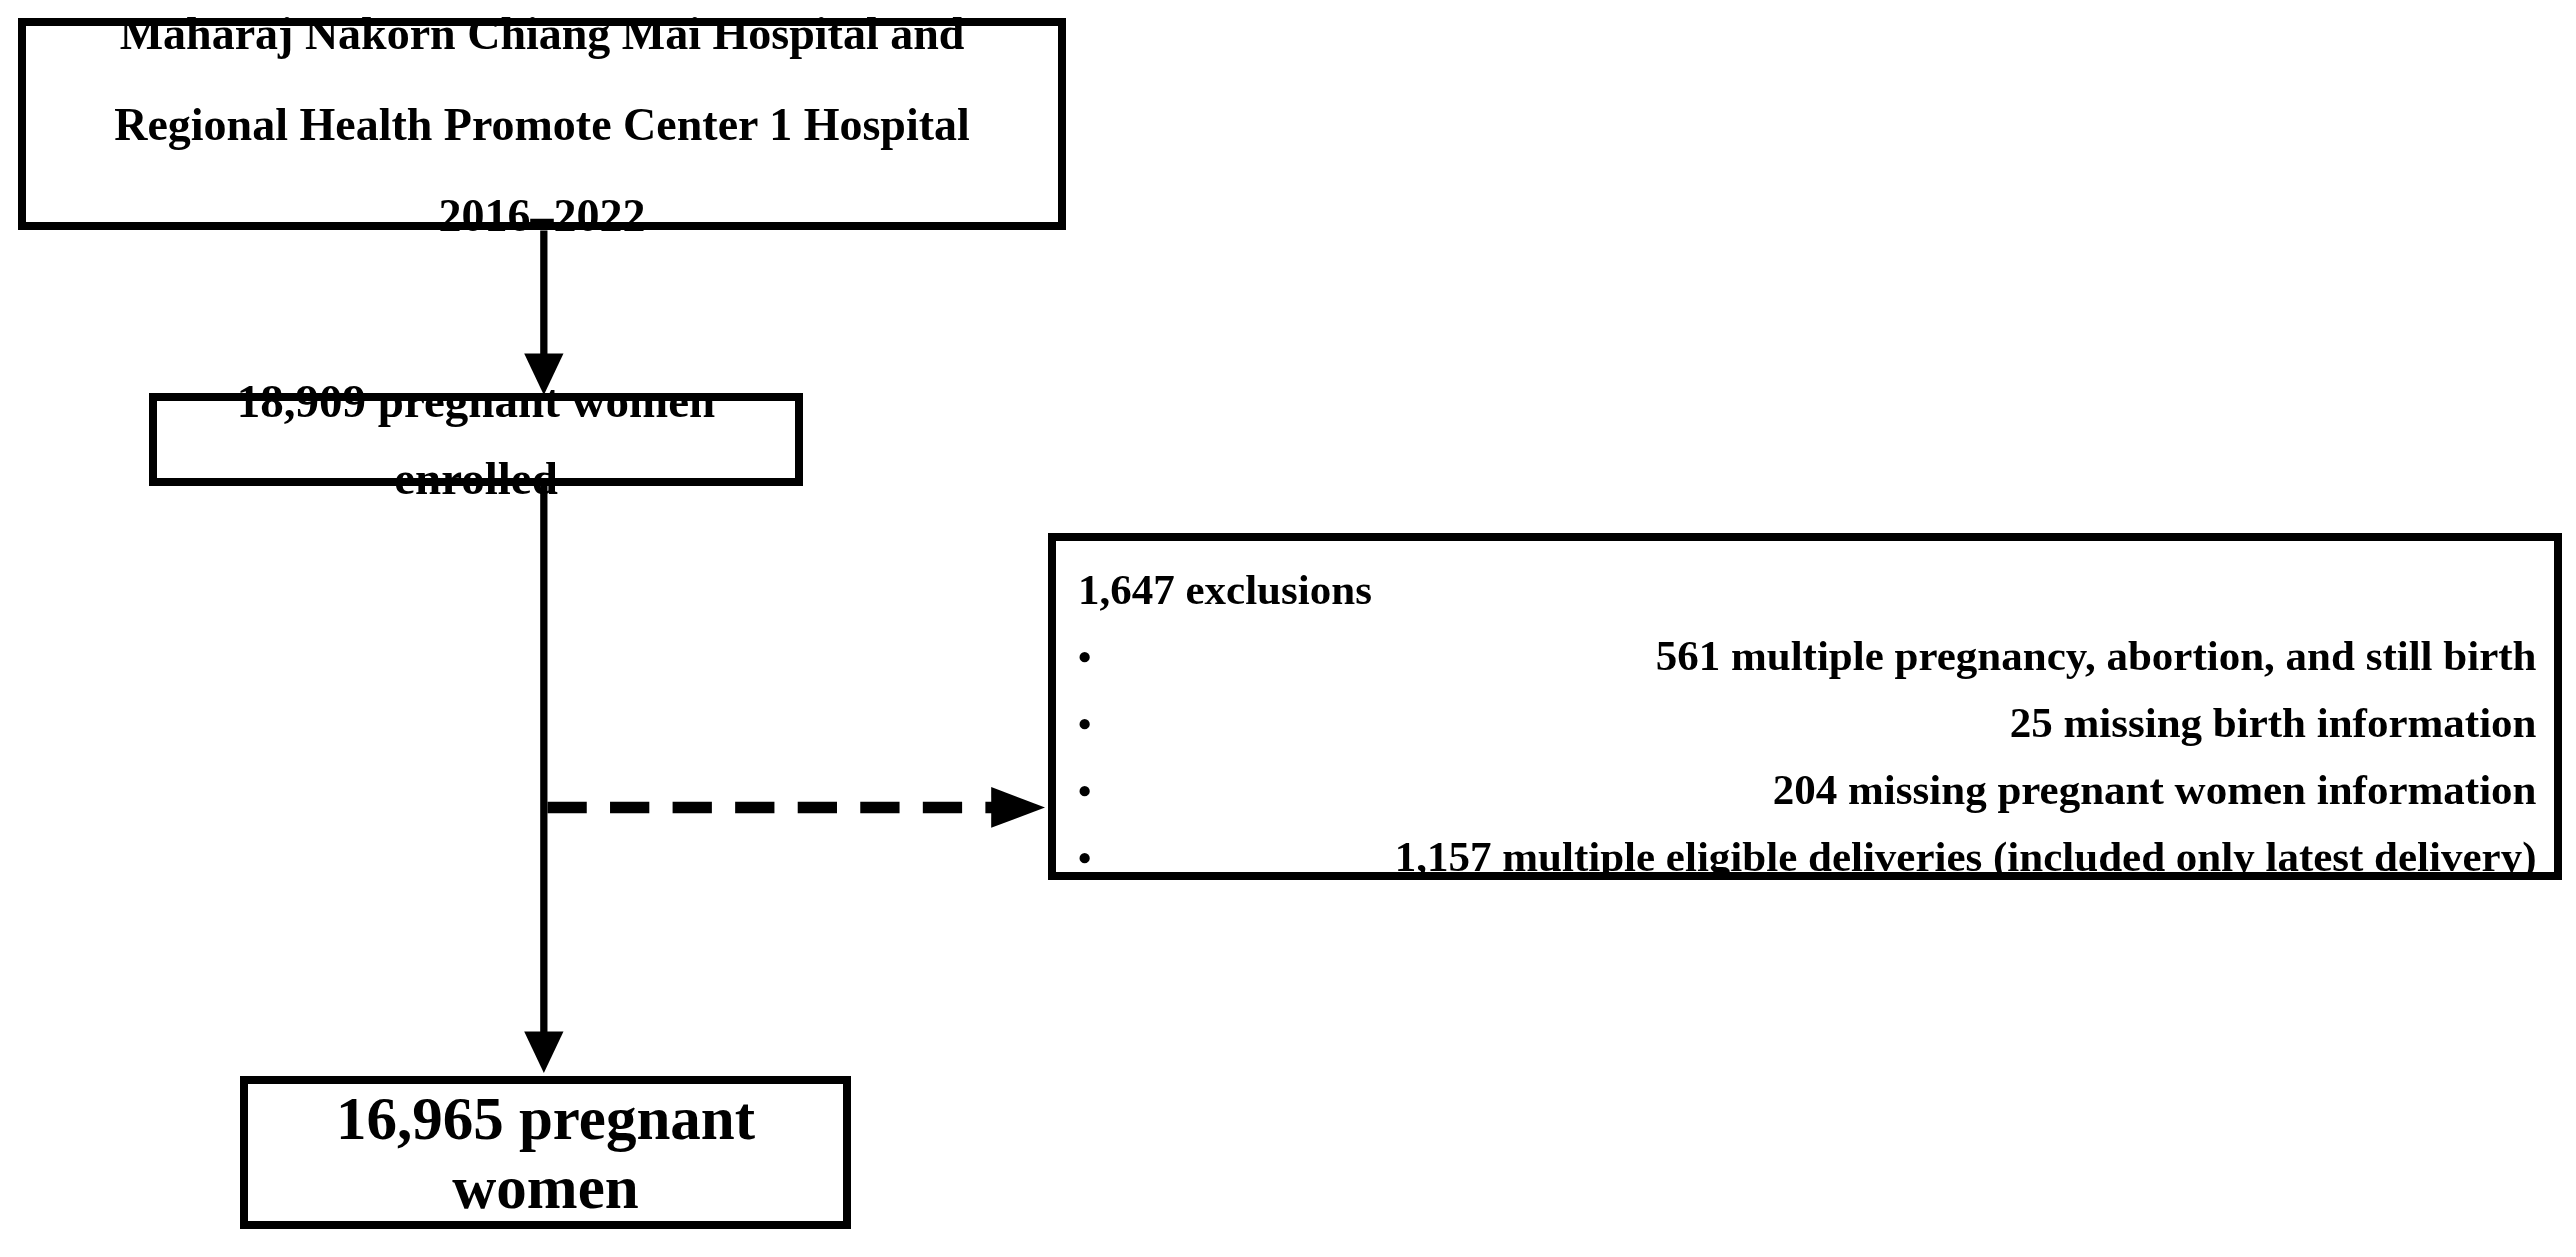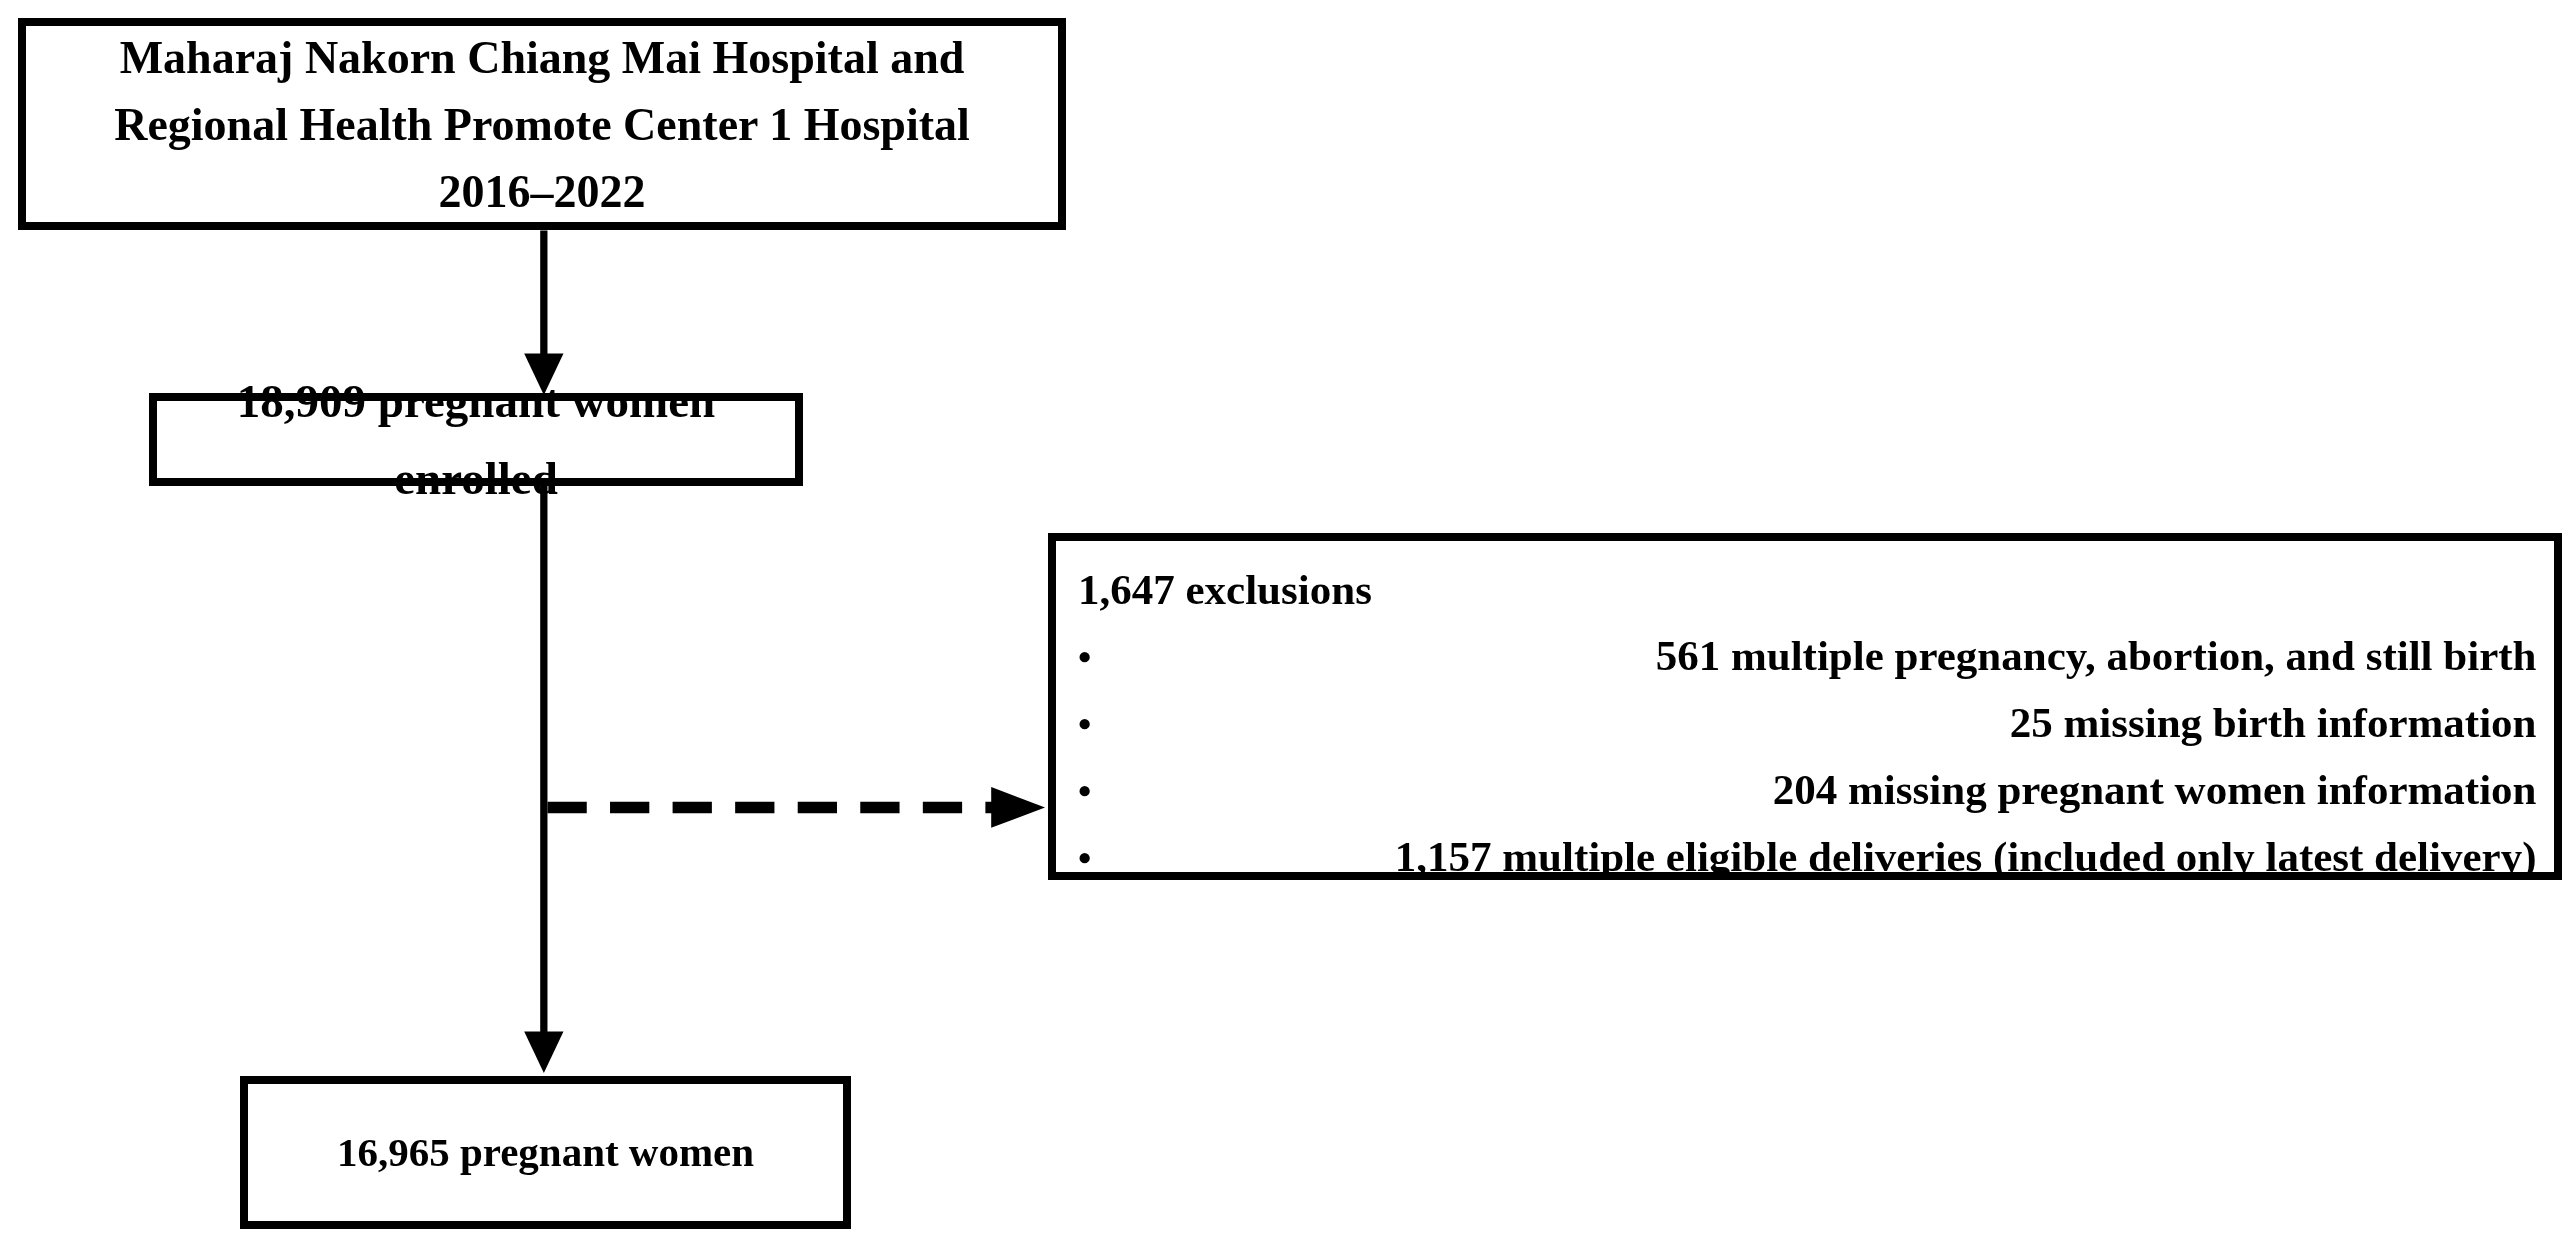--- a/index.html
+++ b/index.html
@@ -29,38 +29,39 @@
     flex-direction: column;
     align-items: center;
     justify-content: center;
     text-align: center;
   }
   #source-box {
     left: 18px; top: 18px;
     width: 1048px; height: 212px;
     font-size: 46px;
     line-height: 67px;
+    gap: 24px;
   }
   #enrolled-box {
     left: 149px; top: 393px;
     width: 654px; height: 93px;
     font-size: 47px;
     line-height: 77px;
   }
   #exclusions-box {
     left: 1048px; top: 533px;
     width: 1514px; height: 347px;
     font-size: 43px;
     line-height: 66px;
     padding: 16px 17.5px 0 22px;
   }
   #studied-box {
     left: 240px; top: 1076px;
     width: 611px; height: 153px;
-    font-size: 41px;
+    font-size: 61px;
     line-height: 69px;
   }
   .bullet-row {
     display: flex;
     align-items: baseline;
   }
   .bullet-glyph {
     flex: 0 0 48px;
     font-size: 38px;
   }

